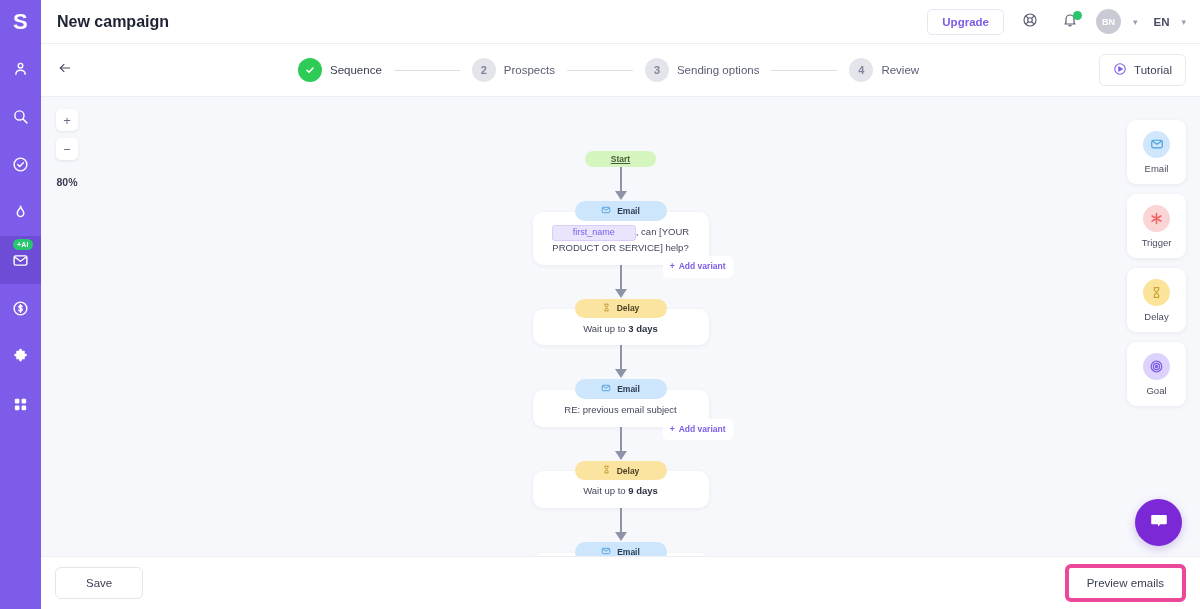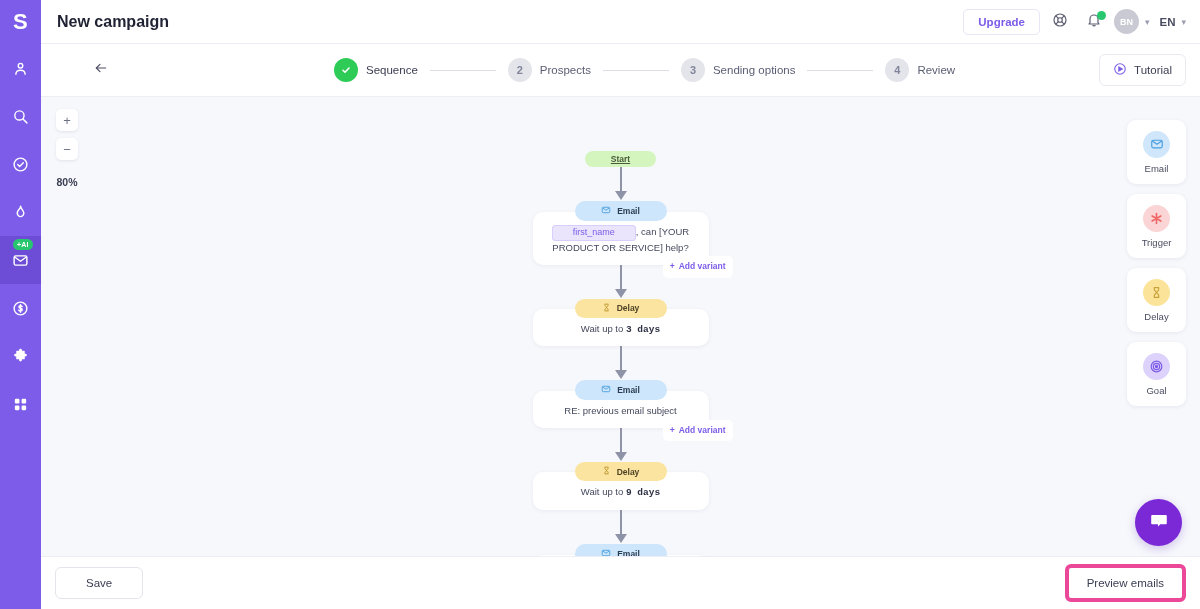--- a/index.html
+++ b/index.html
@@ -35,21 +35,21 @@
     line-height: 9px; letter-spacing: .2px;
   }
 
   
   .header {
     position: absolute; left: 41px; top: 0; width: 1159px; height: 44px;
     background: #fff; border-bottom: 1px solid #eceef3;
     display: flex; align-items: center;
   }
   .page-title { margin-left: 16px; font-size: 16px; font-weight: bold; color: #1f2233; }
-  .header-right { margin-left: auto; display: flex; align-items: center; gap: 6px; padding-right: 14px; }
+  .header-right { margin-left: auto; display: flex; align-items: center; gap: 12px; padding-right: 14px; }
   .upgrade-btn {
     border: 1px solid #e7e6f5; background: #fff; color: #7c5ce8;
     font-size: 11.5px; font-weight: bold; border-radius: 5px;
     padding: 6px 14px; cursor: pointer; font-family: "Liberation Sans", sans-serif;
   }
   .icon-btn {
     width: 28px; height: 28px; display: flex; align-items: center; justify-content: center;
     color: #5b5f72; position: relative; cursor: pointer; background: none; border: none;
   }
   .bell-dot {
@@ -61,21 +61,21 @@
     color: #fff; font-size: 9px; font-weight: bold;
     display: flex; align-items: center; justify-content: center; cursor: pointer;
   }
   .caret { color: #9a9db0; font-size: 9px; cursor: pointer; }
   .lang { font-size: 11.5px; color: #4a4d61; font-weight: bold; cursor: pointer; margin-left: 4px; }
 
   
   .stepbar {
     position: absolute; left: 41px; top: 44px; width: 1159px; height: 53px;
     background: #fff; border-bottom: 1px solid #eceef3;
-    display: flex; align-items: center; padding-left: 36px;
+    display: flex; align-items: center;
   }
   .back-arrow { margin-left: 16px; color: #4a4d61; cursor: pointer; display: flex; }
   .steps { display: flex; align-items: center; margin-left: 225px; }
   .step { display: flex; align-items: center; gap: 8px; }
   .step-num {
     width: 24px; height: 24px; border-radius: 50%;
     background: #e4e5ea; color: #81859b;
     font-size: 11px; font-weight: bold;
     display: flex; align-items: center; justify-content: center;
   }
@@ -140,21 +140,21 @@
     position: relative; margin-top: -9px; background: #fff;
     border-radius: 10px; box-shadow: 0 1px 4px rgba(40,50,90,.07);
     padding: 13px 10px 9px; text-align: center;
     font-size: 9.5px; color: #44485c; line-height: 1.55;
   }
   .var-chip {
     display: inline-block; background: #eae4fd; color: #7c5ce8;
     border: 1px solid #d8cdfb; border-radius: 3px;
     padding: 0 20px; font-size: 9px;
   }
-  .bold-val { font-weight: bold; color: #2c3042; font-family: Liberation Mono, monospace; }
+  .bold-val { font-weight: bold; color: #2c3042; }
   .add-variant {
     position: absolute; right: -24px; bottom: -13px;
     background: #fff; border-radius: 5px;
     font-size: 8.5px; color: #7c5ce8; font-weight: bold;
     padding: 4px 7px; display: flex; align-items: center; gap: 4px; cursor: pointer;
   }
 
   
   .palette {
     position: absolute; right: 14px; top: 23px;

